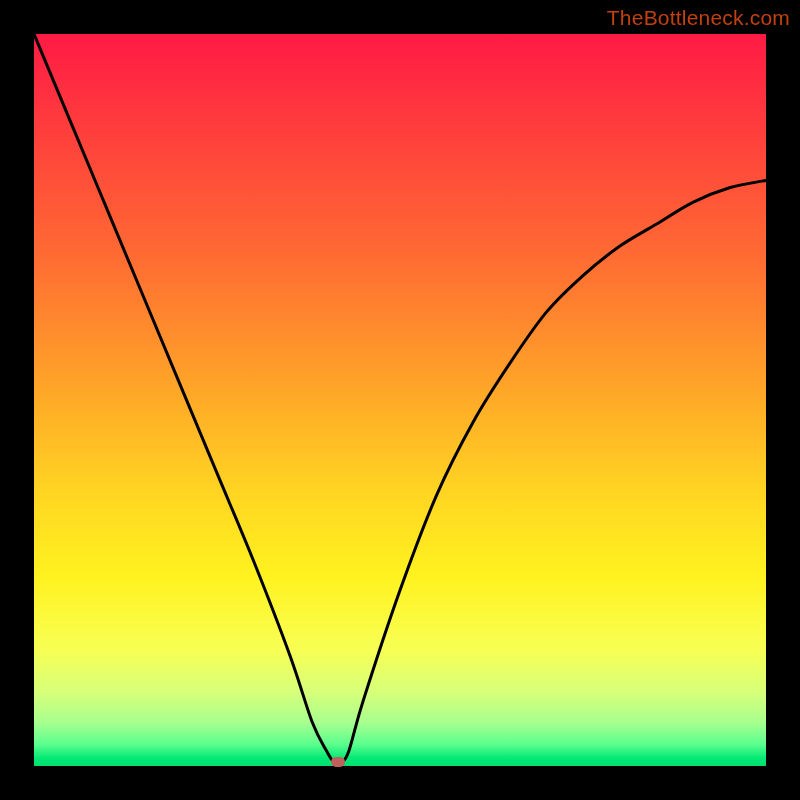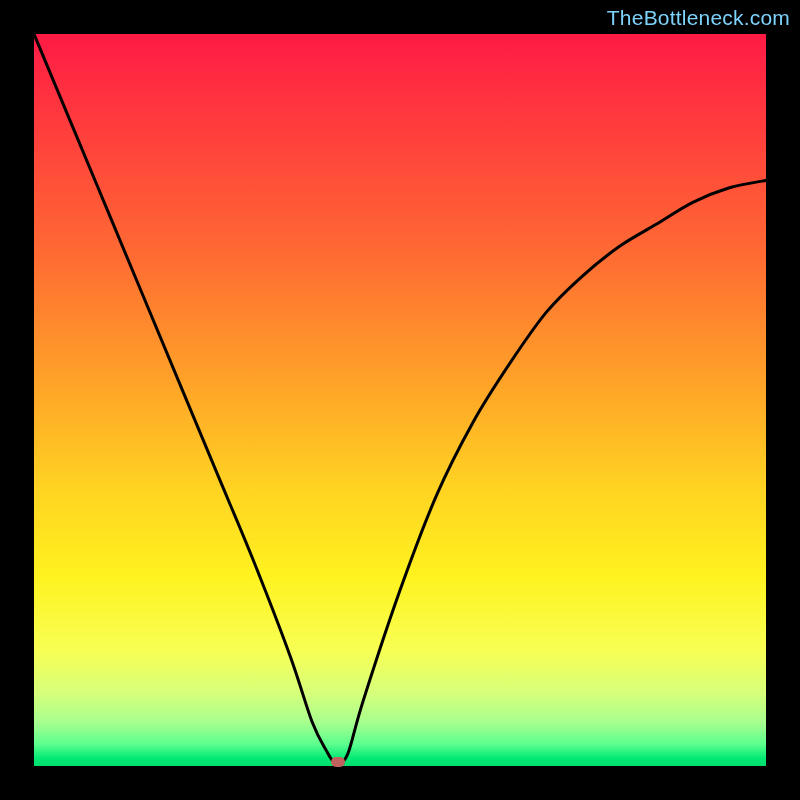--- a/index.html
+++ b/index.html
@@ -39,21 +39,21 @@
       #a8ff8e 94%,
       #5dff8e 97%,
       #00e874 99%,
       #00df6d 100%
     );
   }
   .watermark {
     position: absolute;
     top: 6px;
     right: 10px;
-    color: #7dd3fc;
+    color: #c2410c;
     font-size: 21px;
     letter-spacing: 0.2px;
     font-weight: 400;
     text-align: right;
   }
   svg.curve {
     position: absolute;
     left: 0;
     top: 0;
     width: 732px;

